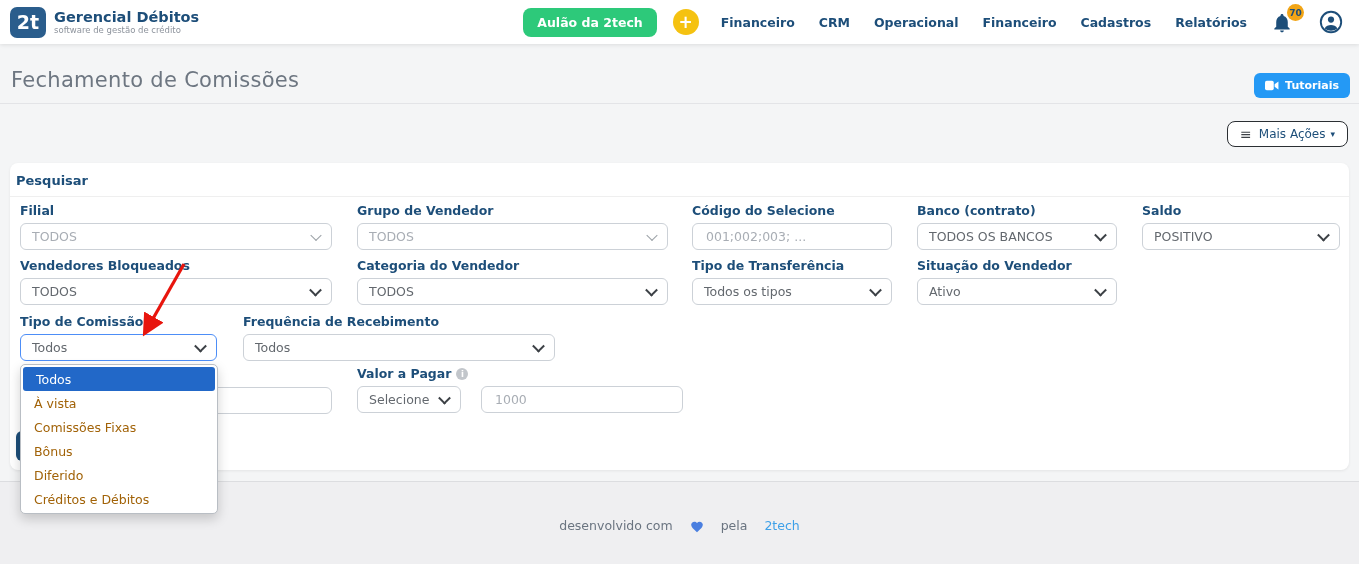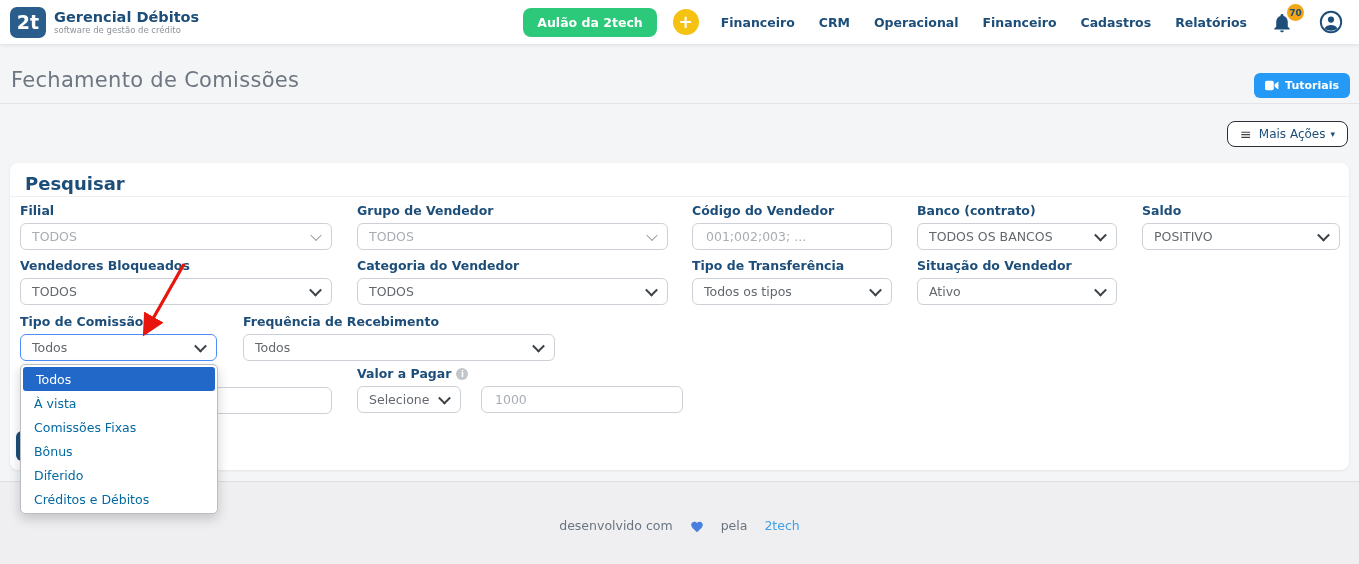--- a/index.html
+++ b/index.html
@@ -31,42 +31,42 @@
     font-size:11px;font-weight:bold;padding:6px 11px;display:flex;align-items:center;gap:6px;cursor:pointer;font-family:inherit;}
   .title-divider{position:absolute;top:103px;left:0;right:0;height:1px;background:#e3e4e7;}
   .more-actions-btn{position:absolute;right:11px;top:121px;background:#fff;border:1.6px solid #2b2f33;border-radius:8px;
     color:#1d4e79;font-size:12px;padding:5px 12px;display:flex;align-items:center;gap:7px;cursor:pointer;font-family:inherit;}
   .more-actions-btn .bars{font-size:14px;color:#3c4146;line-height:1;}
   .more-actions-btn .caret{font-size:9px;margin-left:-2px;}
 
   
   .card{position:absolute;left:10px;top:163px;width:1339px;height:307px;background:#fff;border-radius:8px;
     box-shadow:0 1px 3px rgba(0,0,0,.07);z-index:2;}
-  .pesq-title{position:absolute;left:15px;top:10px;font-size:18px;font-weight:bold;color:#1d4e79;}
+  .pesq-title{position:absolute;left:6px;top:10px;font-size:13px;font-weight:bold;color:#1d4e79;}
   .pesq-divider{position:absolute;top:33px;left:0;right:0;height:1px;background:#efefef;}
 
   .fgroup{position:absolute;}
   .flabel{font-size:12.5px;font-weight:bold;color:#1d4e79;margin-bottom:5px;display:flex;align-items:center;gap:5px;}
   .fbox{height:27px;border:1px solid #ccd1d7;border-radius:6px;background:#fff;display:flex;align-items:center;
     padding:0 26px 0 11px;font-size:12.5px;position:relative;box-sizing:border-box;cursor:pointer;}
   .fbox.muted{color:#a8adb4;}
   .fbox.dark{color:#63686e;}
   .fbox input{border:none;outline:none;width:100%;font-size:12.5px;font-family:inherit;color:#63686e;background:transparent;}
   .fbox input::placeholder{color:#a8adb4;}
   .chev{position:absolute;right:11px;top:50%;width:7px;height:7px;border-right:2px solid #3c4146;
     border-bottom:2px solid #3c4146;transform:translateY(-70%) rotate(45deg);}
   .chev.thin{border-right-width:1.4px;border-bottom-width:1.4px;border-color:#9aa0a6;}
   .fbox.focused{border:1.6px solid #4d8ef7;}
   .info-icon{width:12px;height:12px;border-radius:50%;background:#c2c6cb;color:#fff;font-size:8.5px;font-weight:bold;
     display:inline-flex;align-items:center;justify-content:center;font-style:normal;}
 
   
   .dropdown{position:absolute;left:20px;top:364px;width:198px;background:#fff;border:1px solid #b9bec4;
     border-radius:5px;box-shadow:0 5px 12px rgba(0,0,0,.18);z-index:20;padding:2px 0;box-sizing:border-box;}
-  .dd-item{height:24px;display:flex;align-items:center;padding-left:13px;font-size:12.5px;color:#0369a1;cursor:pointer;}
+  .dd-item{height:24px;display:flex;align-items:center;padding-left:13px;font-size:12.5px;color:#a16207;cursor:pointer;}
   .dd-item.selected{background:#2268c8;color:#fff;border-radius:3px;margin:0 2px;}
 
   
   .hidden-search-btn{position:absolute;left:16px;top:431px;width:110px;height:30px;background:#1d4e79;
     border-radius:6px;z-index:5;border:none;cursor:pointer;}
 
   
   .arrow-overlay{position:absolute;left:0;top:0;width:1359px;height:564px;pointer-events:none;z-index:40;}
 
   
@@ -141,21 +141,21 @@
       </div>
     </div>
     <div class="fgroup" style="left:347px;top:40px;width:311px;">
       <div class="flabel">Grupo de Vendedor</div>
       <div class="fbox muted">
         <span>TODOS</span>
         <span class="chev thin"></span>
       </div>
     </div>
     <div class="fgroup" style="left:682px;top:40px;width:200px;">
-      <div class="flabel">Código do Vendedor</div>
+      <div class="flabel">Código do Selecione</div>
       <div class="fbox" style="padding-right:11px;">
         <input placeholder="001;002;003; ..." style="">
       </div>
     </div>
     <div class="fgroup" style="left:1132px;top:40px;width:198px;">
       <div class="flabel">Saldo</div>
       <div class="fbox dark">
         <span>POSITIVO</span>
         <span class="chev"></span>
       </div>

